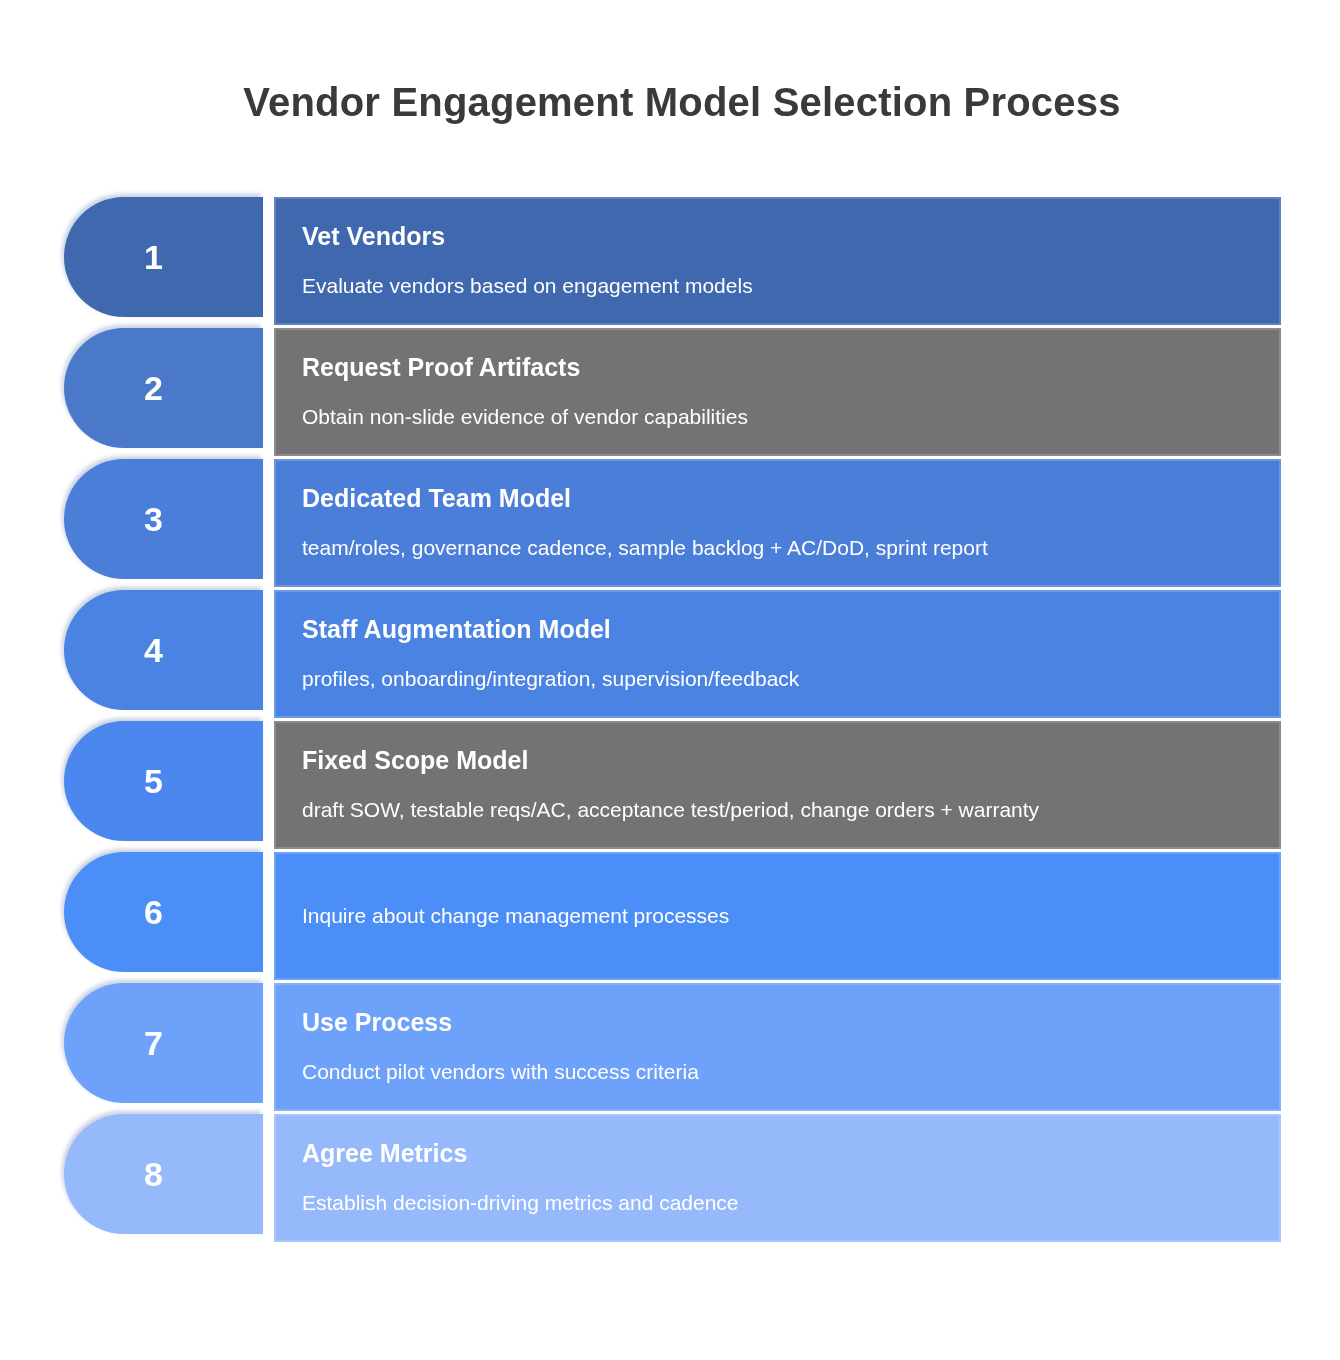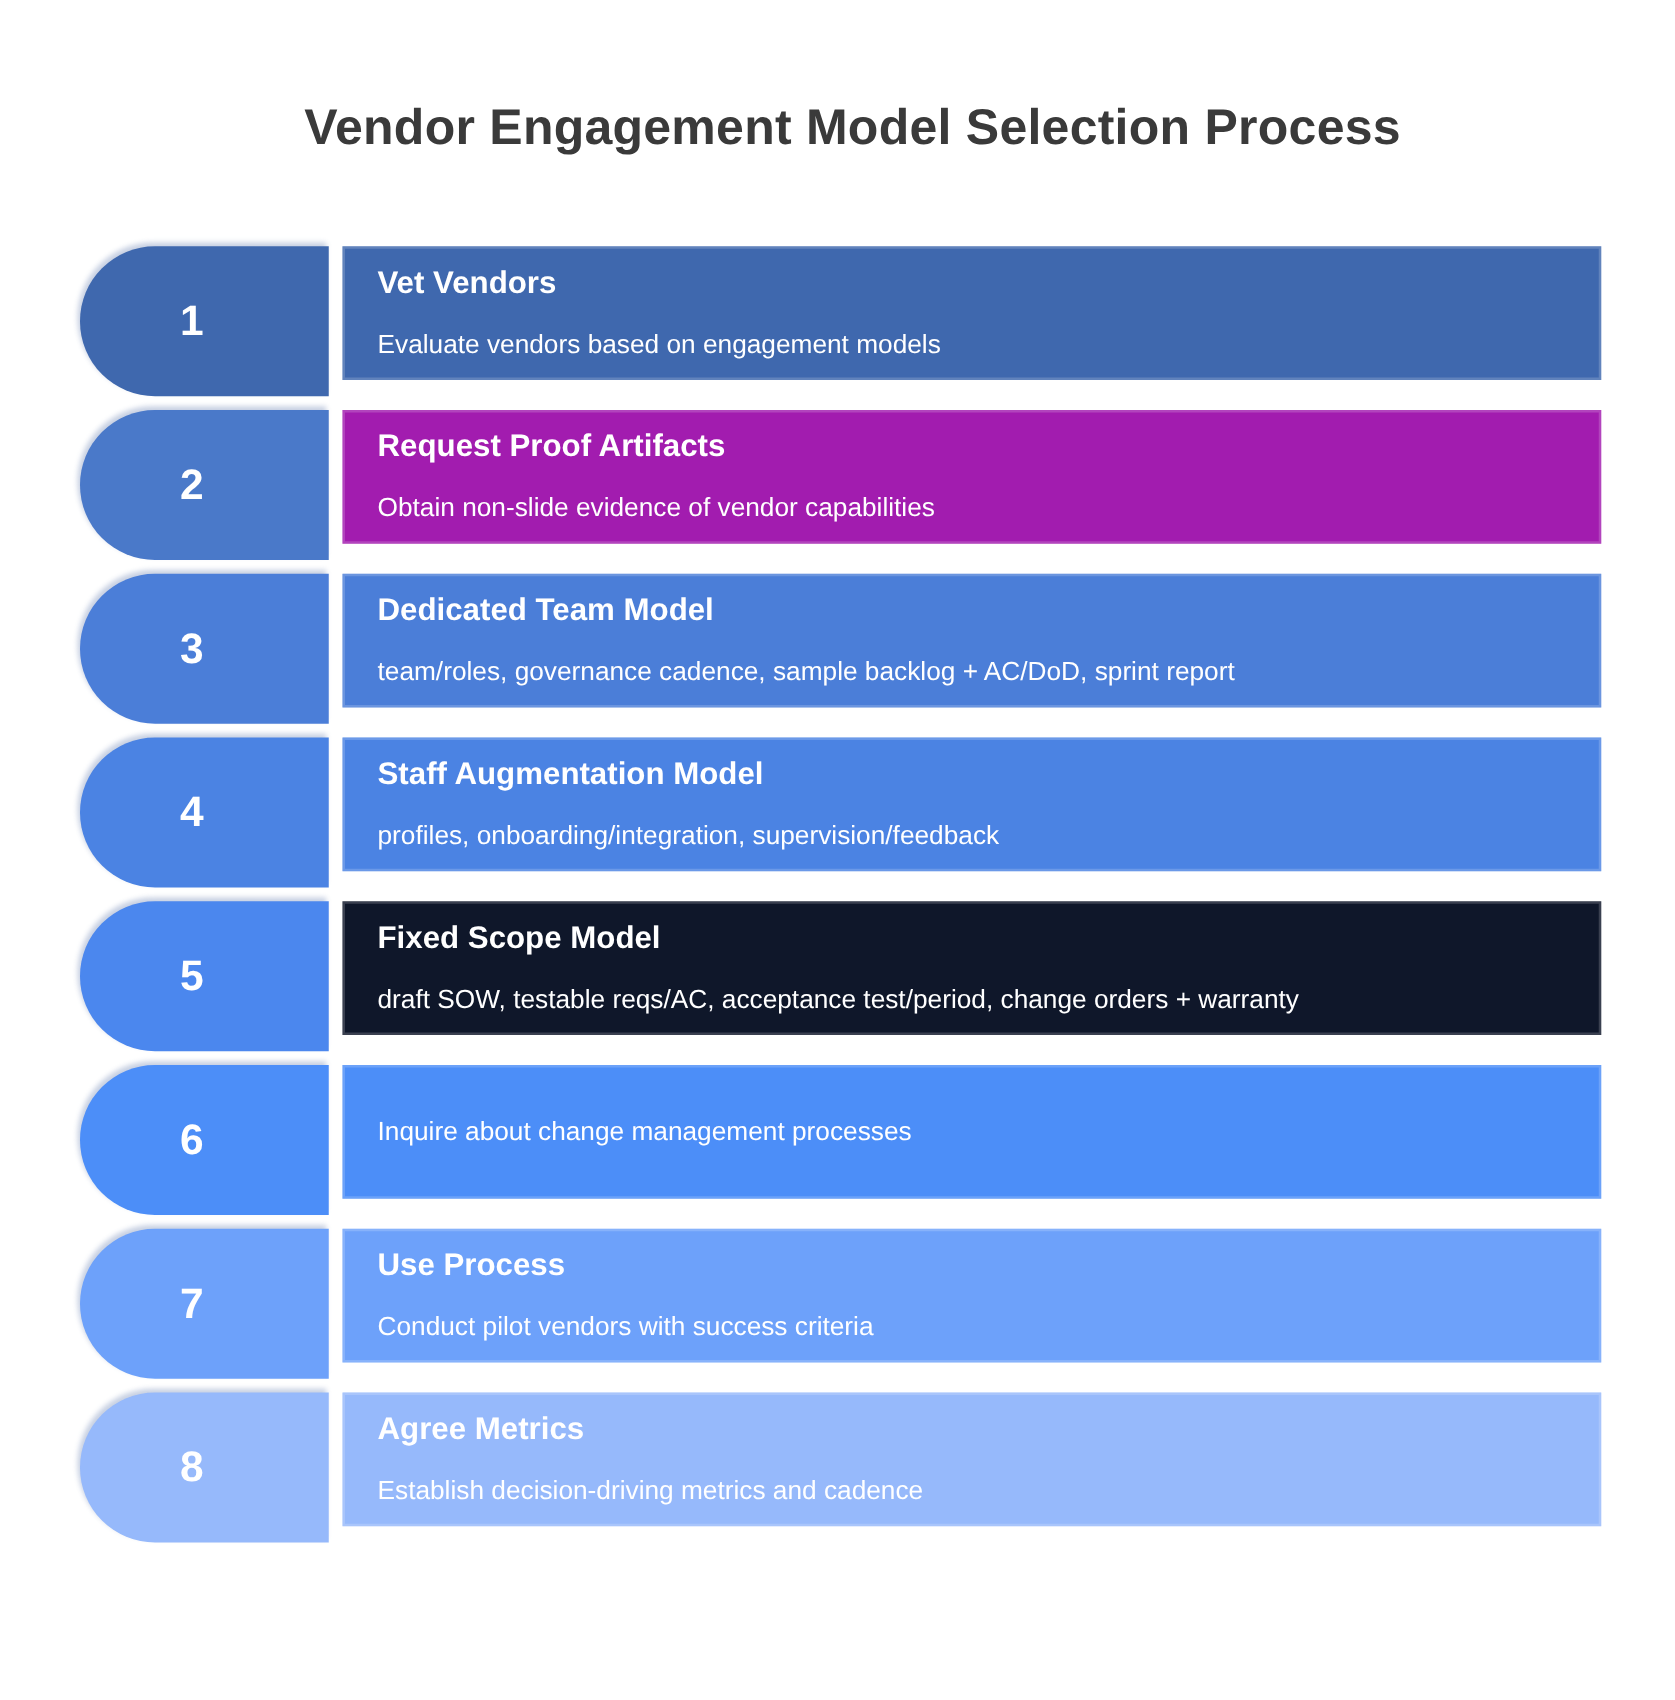--- a/index.html
+++ b/index.html
@@ -50,21 +50,21 @@
     filter: drop-shadow(-2px -3px 2px rgba(130,150,190,0.45));
   }
   .num {
     color: #ffffff;
     font-size: 34px;
     font-weight: bold;
     padding-right: 20px;
   }
   .bar {
     width: 1007px;
-    height: 107px;
+    height: 128px;
     box-sizing: border-box;
     padding-left: 28px;
     padding-right: 20px;
     display: flex;
     flex-direction: column;
     justify-content: center;
     gap: 20px;
     box-shadow: inset 0 0 0 2px rgba(255,255,255,0.18);
   }
   .step-title {
@@ -94,21 +94,21 @@
       </div>
       <div class="bar" style="background:#3f68ae">
         <div class="step-title">Vet Vendors</div>
         <div class="step-desc">Evaluate vendors based on engagement models</div>
       </div>
     </div>
     <div class="row">
       <div class="pill" style="background:#4a79c9">
         <span class="num">2</span>
       </div>
-      <div class="bar" style="background:#a21caf">
+      <div class="bar" style="background:#737373">
         <div class="step-title">Request Proof Artifacts</div>
         <div class="step-desc">Obtain non-slide evidence of vendor capabilities</div>
       </div>
     </div>
     <div class="row">
       <div class="pill" style="background:#4b7ed8">
         <span class="num">3</span>
       </div>
       <div class="bar" style="background:#4b7ed8">
         <div class="step-title">Dedicated Team Model</div>
@@ -121,21 +121,21 @@
       </div>
       <div class="bar" style="background:#4b83e3">
         <div class="step-title">Staff Augmentation Model</div>
         <div class="step-desc">profiles, onboarding/integration, supervision/feedback</div>
       </div>
     </div>
     <div class="row">
       <div class="pill" style="background:#4b87ee">
         <span class="num">5</span>
       </div>
-      <div class="bar" style="background:#0f172a">
+      <div class="bar" style="background:#737373">
         <div class="step-title">Fixed Scope Model</div>
         <div class="step-desc">draft SOW, testable reqs/AC, acceptance test/period, change orders + warranty</div>
       </div>
     </div>
     <div class="row">
       <div class="pill" style="background:#4c8ef8">
         <span class="num">6</span>
       </div>
       <div class="bar" style="background:#4c8ef8">
         <div class="step-desc">Inquire about change management processes</div>

